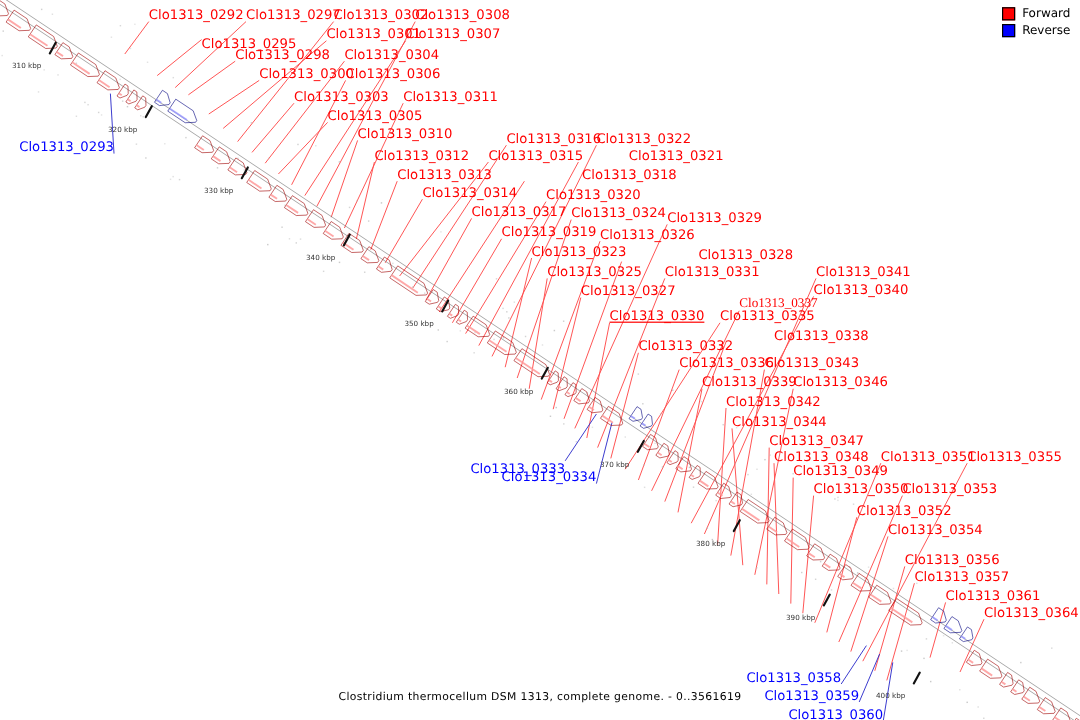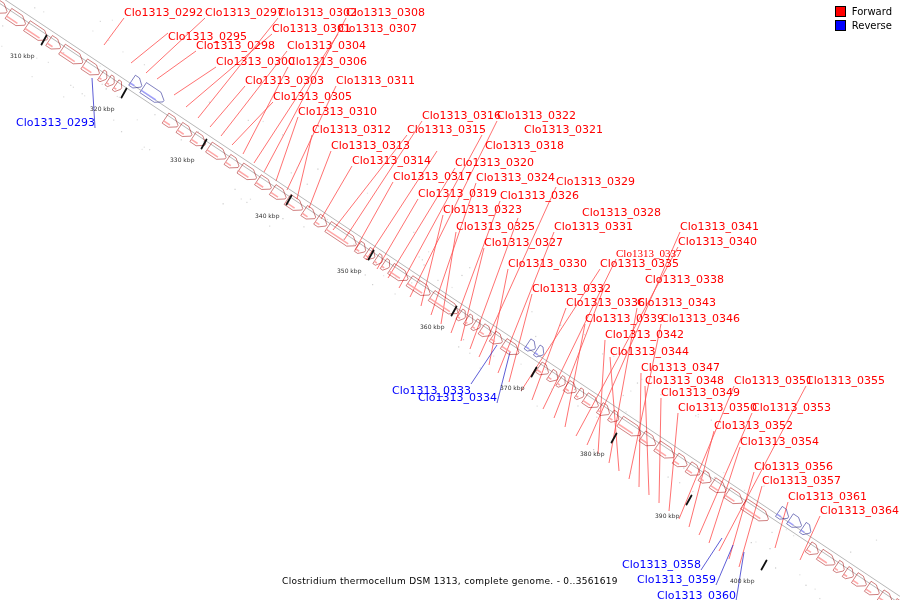--- a/index.html
+++ b/index.html
@@ -490,21 +490,21 @@
       <div class="glabel fwd" style="left: 455px; top: 157px;">Clo1313_0320</div>
       <div class="glabel fwd" style="left: 482px; top: 124px; padding-left: 42px;">Clo1313_0321</div>
       <div class="glabel fwd" style="left: 497px; top: 110px;">Clo1313_0322</div>
       <div class="glabel fwd" style="left: 443px; top: 204px;">Clo1313_0323</div>
       <div class="glabel fwd" style="left: 476px; top: 172px;">Clo1313_0324</div>
       <div class="glabel fwd" style="left: 456px; top: 221px;">Clo1313_0325</div>
       <div class="glabel fwd" style="left: 500px; top: 190px;">Clo1313_0326</div>
       <div class="glabel fwd" style="left: 484px; top: 237px;">Clo1313_0327</div>
       <div class="glabel fwd" style="left: 538px; top: 207px; margin-left: 44px;">Clo1313_0328</div>
       <div class="glabel fwd" style="left: 556px; top: 176px;">Clo1313_0329</div>
-      <div class="glabel fwd" style="left: 508px; top: 258px;">Clo1313_0330</div>
+      <div class="glabel fwd" style="left: 508px; top: 258px; text-decoration: underline;">Clo1313_0330</div>
       <div class="glabel fwd" style="left: 554px; top: 221px;">Clo1313_0331</div>
       <div class="glabel fwd" style="left: 532px; top: 283px;">Clo1313_0332</div>
       <div class="glabel rev" style="left: 392px; top: 373px; margin-top: 12px;">Clo1313_0333</div>
       <div class="glabel rev" style="left: 418px; top: 392px;">Clo1313_0334</div>
       <div class="glabel fwd" style="left: 600px; top: 258px;">Clo1313_0335</div>
       <div class="glabel fwd" style="left: 566px; top: 297px;">Clo1313_0336</div>
       <div class="glabel fwd" style="left: 616px; top: 248px; font-family: Liberation Serif, serif;">Clo1313_0337</div>
       <div class="glabel fwd" style="left: 605px; top: 274px; margin-left: 40px;">Clo1313_0338</div>
       <div class="glabel fwd" style="left: 585px; top: 313px;">Clo1313_0339</div>
       <div class="glabel fwd" style="left: 678px; top: 236px;">Clo1313_0340</div>

